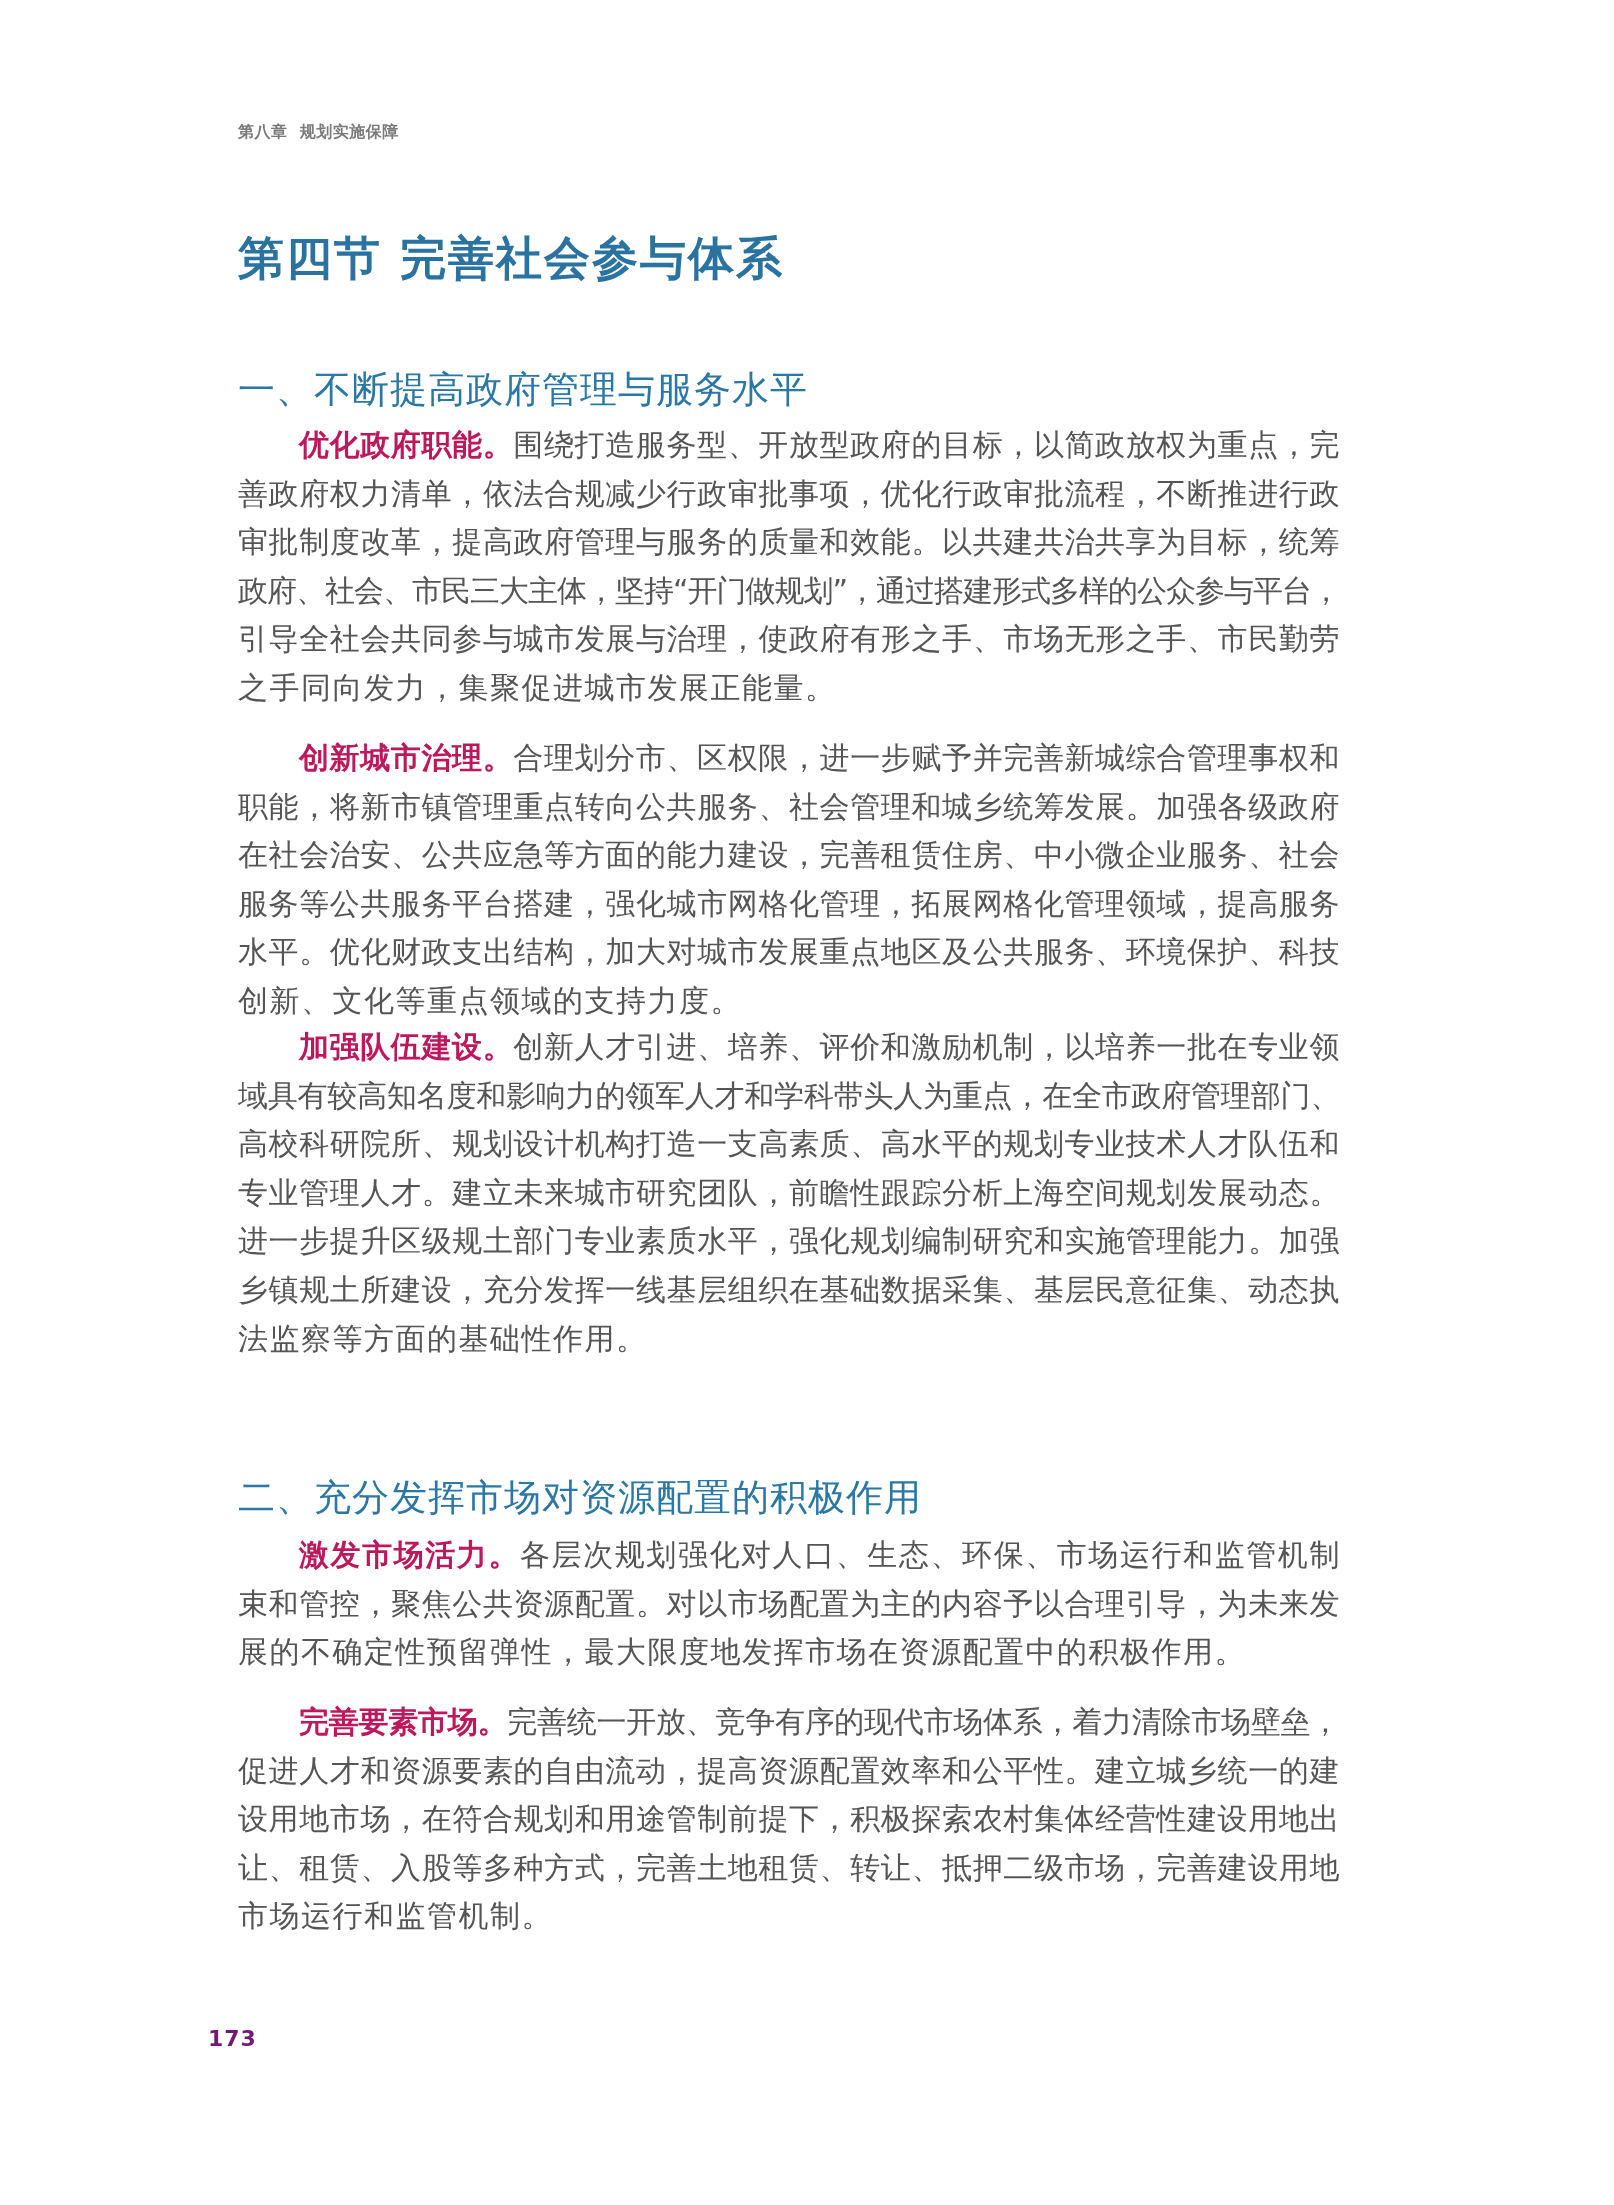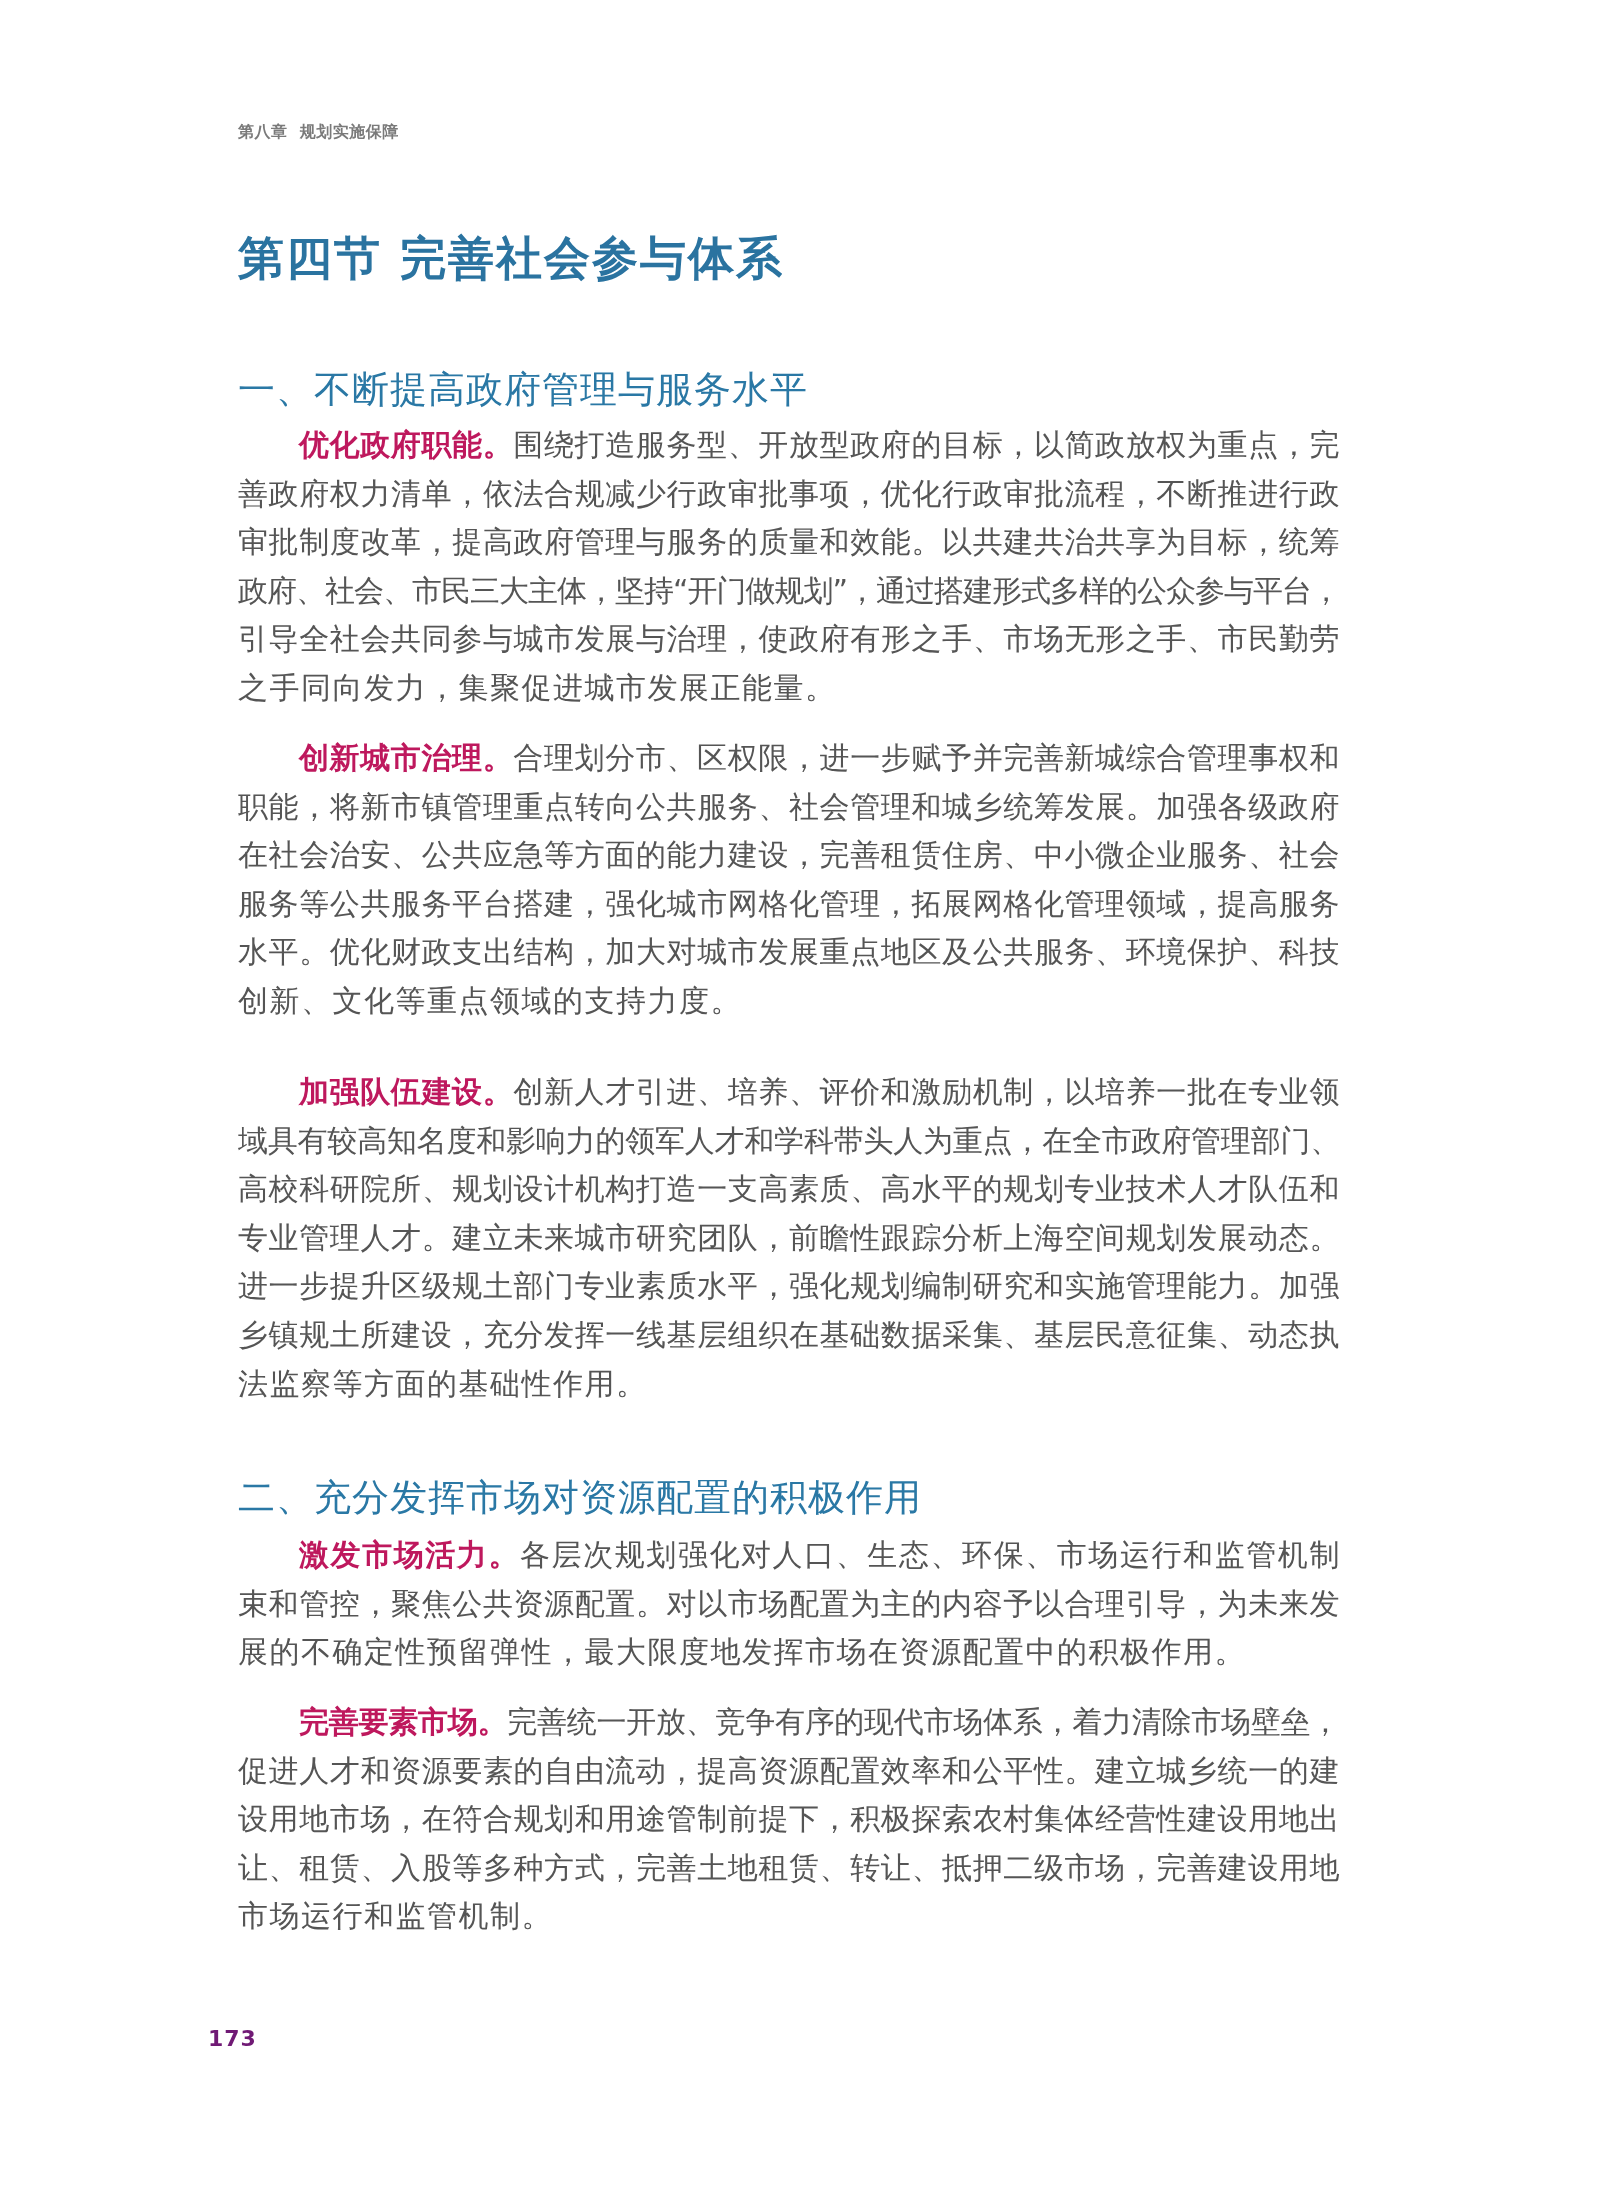--- a/index.html
+++ b/index.html
@@ -37,21 +37,21 @@
 
 <div class="abs para" style="top:734px;">
   <span class="line first" style="letter-spacing: 0.62px;"><span class="lead">创新城市治理。</span><span>合理划分市、区权限，进一步赋予并完善新城综合管理事权和</span></span>
   <span class="line" style="letter-spacing: 0.61px;">职能，将新市镇管理重点转向公共服务、社会管理和城乡统筹发展。加强各级政府</span>
   <span class="line" style="letter-spacing: 0.61px;">在社会治安、公共应急等方面的能力建设，完善租赁住房、中小微企业服务、社会</span>
   <span class="line" style="letter-spacing: 0.61px; font-family: Liberation Serif, serif;">服务等公共服务平台搭建，强化城市网格化管理，拓展网格化管理领域，提高服务</span>
   <span class="line" style="letter-spacing: 0.61px;">水平。优化财政支出结构，加大对城市发展重点地区及公共服务、环境保护、科技</span>
   <span class="line last" style="letter-spacing: 1.5px;">创新、文化等重点领域的支持力度。</span>
 </div>
 
-<div class="abs para" style="top:1068px;">
+<div class="abs para" style="top:1023px;">
   <span class="line first" style="letter-spacing: 0.62px;"><span class="lead">加强队伍建设。</span><span>创新人才引进、培养、评价和激励机制，以培养一批在专业领</span></span>
   <span class="line" style="letter-spacing: -0.22px;">域具有较高知名度和影响力的领军人才和学科带头人为重点，在全市政府管理部门、</span>
   <span class="line" style="letter-spacing: 0.61px;">高校科研院所、规划设计机构打造一支高素质、高水平的规划专业技术人才队伍和</span>
   <span class="line" style="letter-spacing: 0.61px;">专业管理人才。建立未来城市研究团队，前瞻性跟踪分析上海空间规划发展动态。</span>
   <span class="line" style="letter-spacing: 0.61px;">进一步提升区级规土部门专业素质水平，强化规划编制研究和实施管理能力。加强</span>
   <span class="line" style="letter-spacing: 0.61px;">乡镇规土所建设，充分发挥一线基层组织在基础数据采集、基层民意征集、动态执</span>
   <span class="line last" style="letter-spacing: 1.5px;">法监察等方面的基础性作用。</span>
 </div>
 
 <div class="abs heading" style="top:1475px;">二、充分发挥市场对资源配置的积极作用</div>

